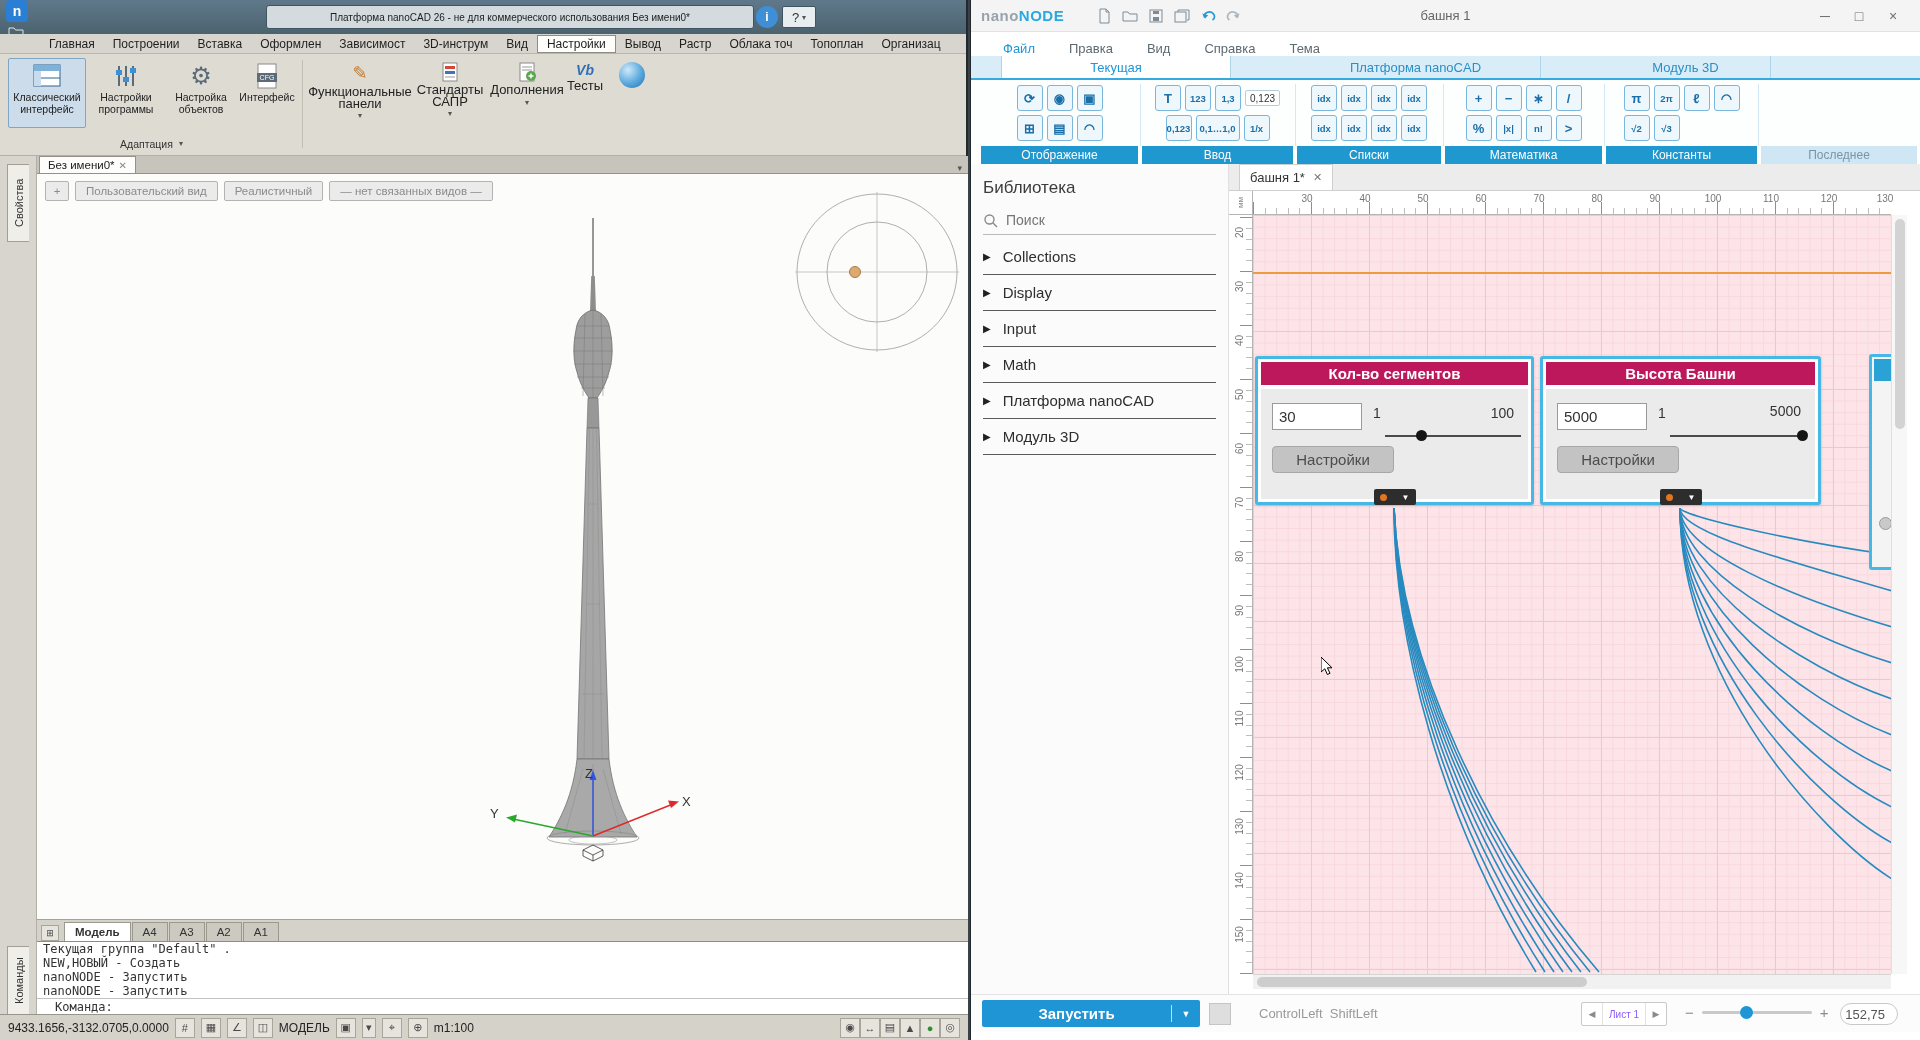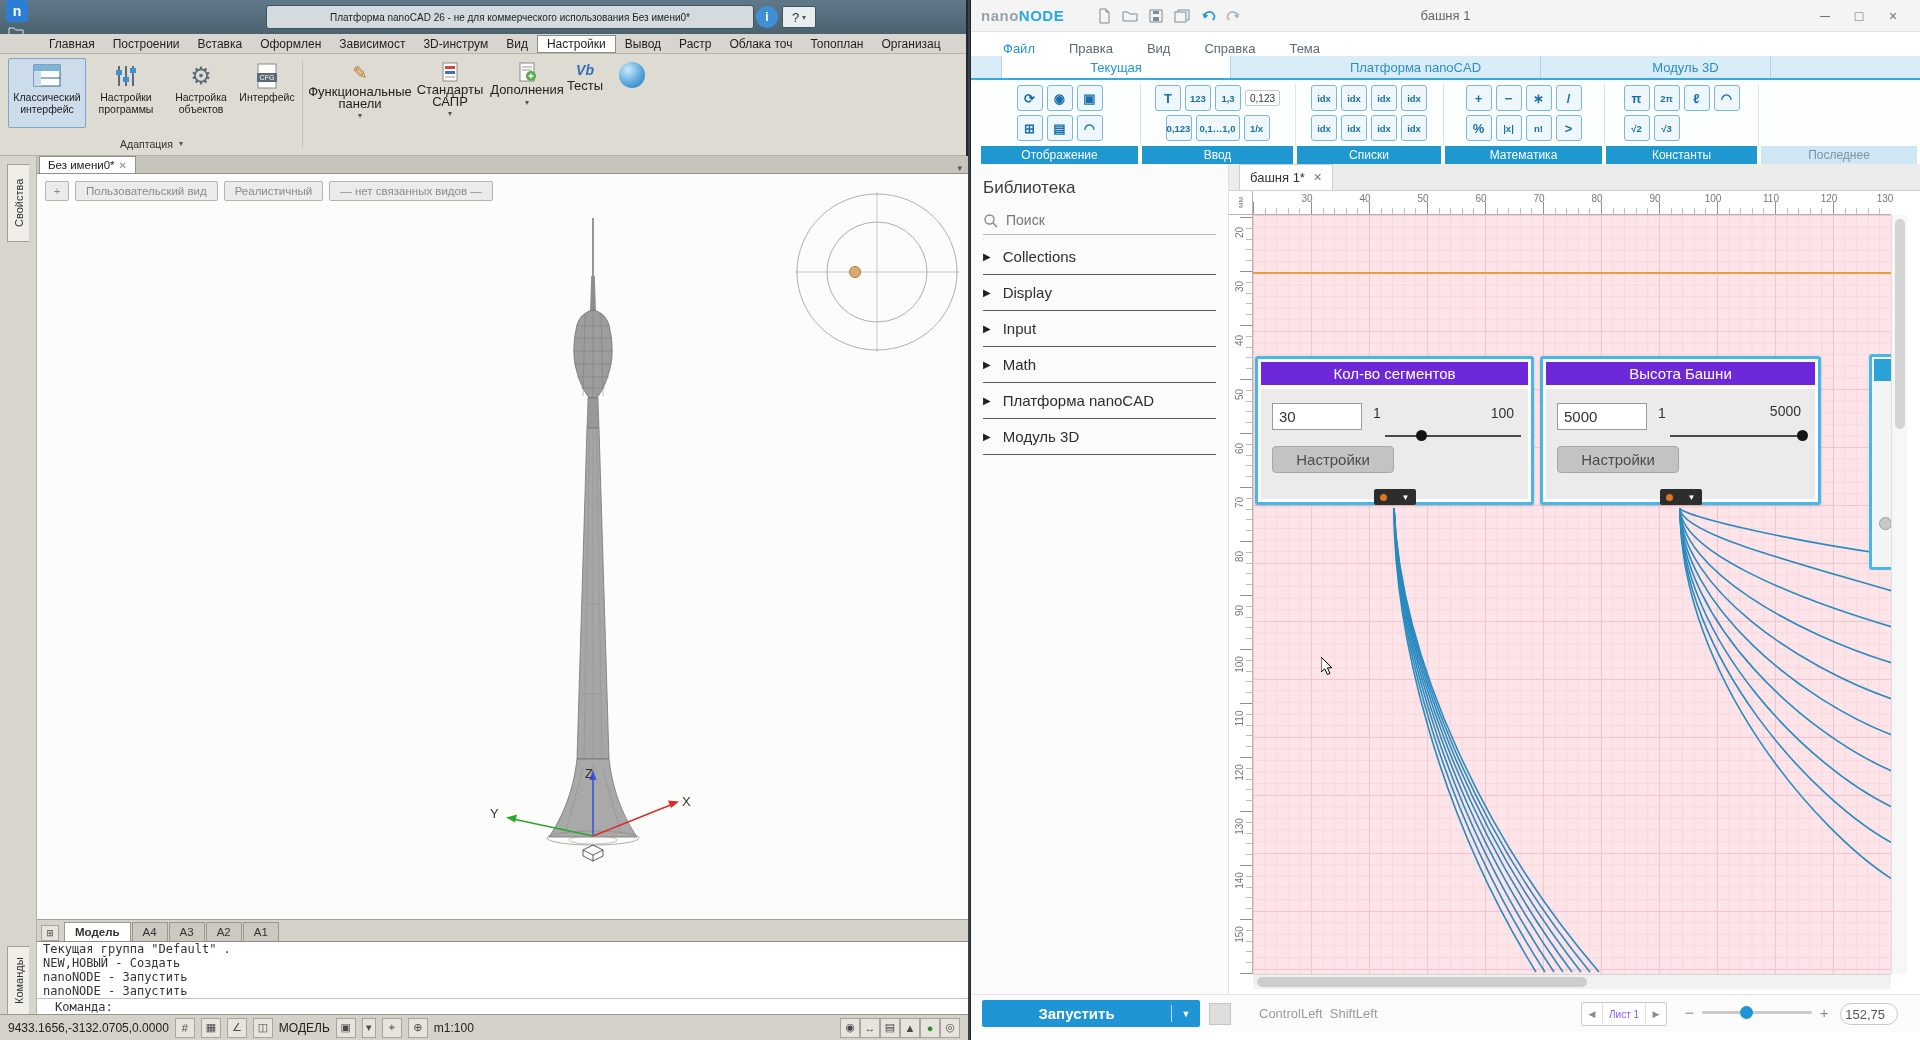--- a/index.html
+++ b/index.html
@@ -88,21 +88,21 @@
     background-size:12px 100%,6px 100%;background-position:top right,top right;background-repeat:no-repeat}
   .ruler-left span{position:absolute;left:0;width:20px;text-align:center;font-size:10px;color:#777;transform:rotate(-90deg)}
   .canvas{position:absolute;left:24px;top:51px;width:638px;height:759px;overflow:hidden;background-color:#fce4e8;
     background-image:linear-gradient(#f2c6cf 1px,transparent 1px),linear-gradient(90deg,#f2c6cf 1px,transparent 1px),linear-gradient(#f8d8dd 1px,transparent 1px),linear-gradient(90deg,#f8d8dd 1px,transparent 1px);
     background-size:58px 58px,58px 58px,11.6px 11.6px,11.6px 11.6px}
   .vscroll{position:absolute;left:662px;top:51px;width:16px;height:759px;background:#f7f7f7;border-left:1px solid #e0e0e0}
   .vscroll .thumb{position:absolute;left:3px;top:4px;width:10px;height:210px;background:#d3d3d3;border-radius:5px}
   .hscroll{position:absolute;left:24px;top:810px;width:638px;height:15px;background:#f1f1f1;border-top:1px solid #d5d5d5}
   .hscroll .thumb{position:absolute;left:4px;top:2px;width:330px;height:10px;background:#cdcdcd;border-radius:5px}
   .node{position:absolute;border:3px solid #45b8e5;background:#fff;border-radius:3px;box-shadow:0 1px 3px rgba(0,0,0,.15)}
-  .node .hdr{position:absolute;left:3px;right:3px;top:3px;height:23px;background:#6d28d9;color:#fff;font-weight:normal;font-size:15px;display:flex;align-items:center;justify-content:center}
+  .node .hdr{position:absolute;left:3px;right:3px;top:3px;height:23px;background:#be185d;color:#fff;font-weight:bold;font-size:15px;display:flex;align-items:center;justify-content:center}
   .node .body{position:absolute;left:3px;right:3px;top:30px;bottom:3px;background:#ebebeb}
   .node-input{position:absolute;left:11px;top:14px;width:90px;height:27px;border:1px solid #9a9a9a;background:#fff;font-size:15px;padding-left:6px;color:#333;font-family:"Liberation Sans",sans-serif}
   .nminl{position:absolute;left:112px;top:16px;font-size:14px;color:#333}
   .nmaxl{position:absolute;right:14px;top:16px;font-size:14px;color:#333}
   .sline{position:absolute;left:124px;top:46px;width:136px;height:2px;background:#4a4a4a}
   .sdot{position:absolute;top:-5px;width:11px;height:11px;border-radius:50%;background:#141414}
   .nsett{position:absolute;left:11px;top:57px;width:122px;height:27px;background:#c3c3c3;border:1px solid #a7a7a7;border-radius:4px;font-size:15px;color:#4c4c4c;display:flex;align-items:center;justify-content:center}
   .nconn{position:absolute;left:50%;margin-left:-21px;bottom:-3px;width:42px;height:16px;background:#2d2d2d;border-radius:2px;display:flex;align-items:center;justify-content:space-between;padding:0 6px}
   .nconn .dot{width:7px;height:7px;border-radius:50%;background:#e0761f}
   .nconn .arr{color:#fff;font-size:8px}

